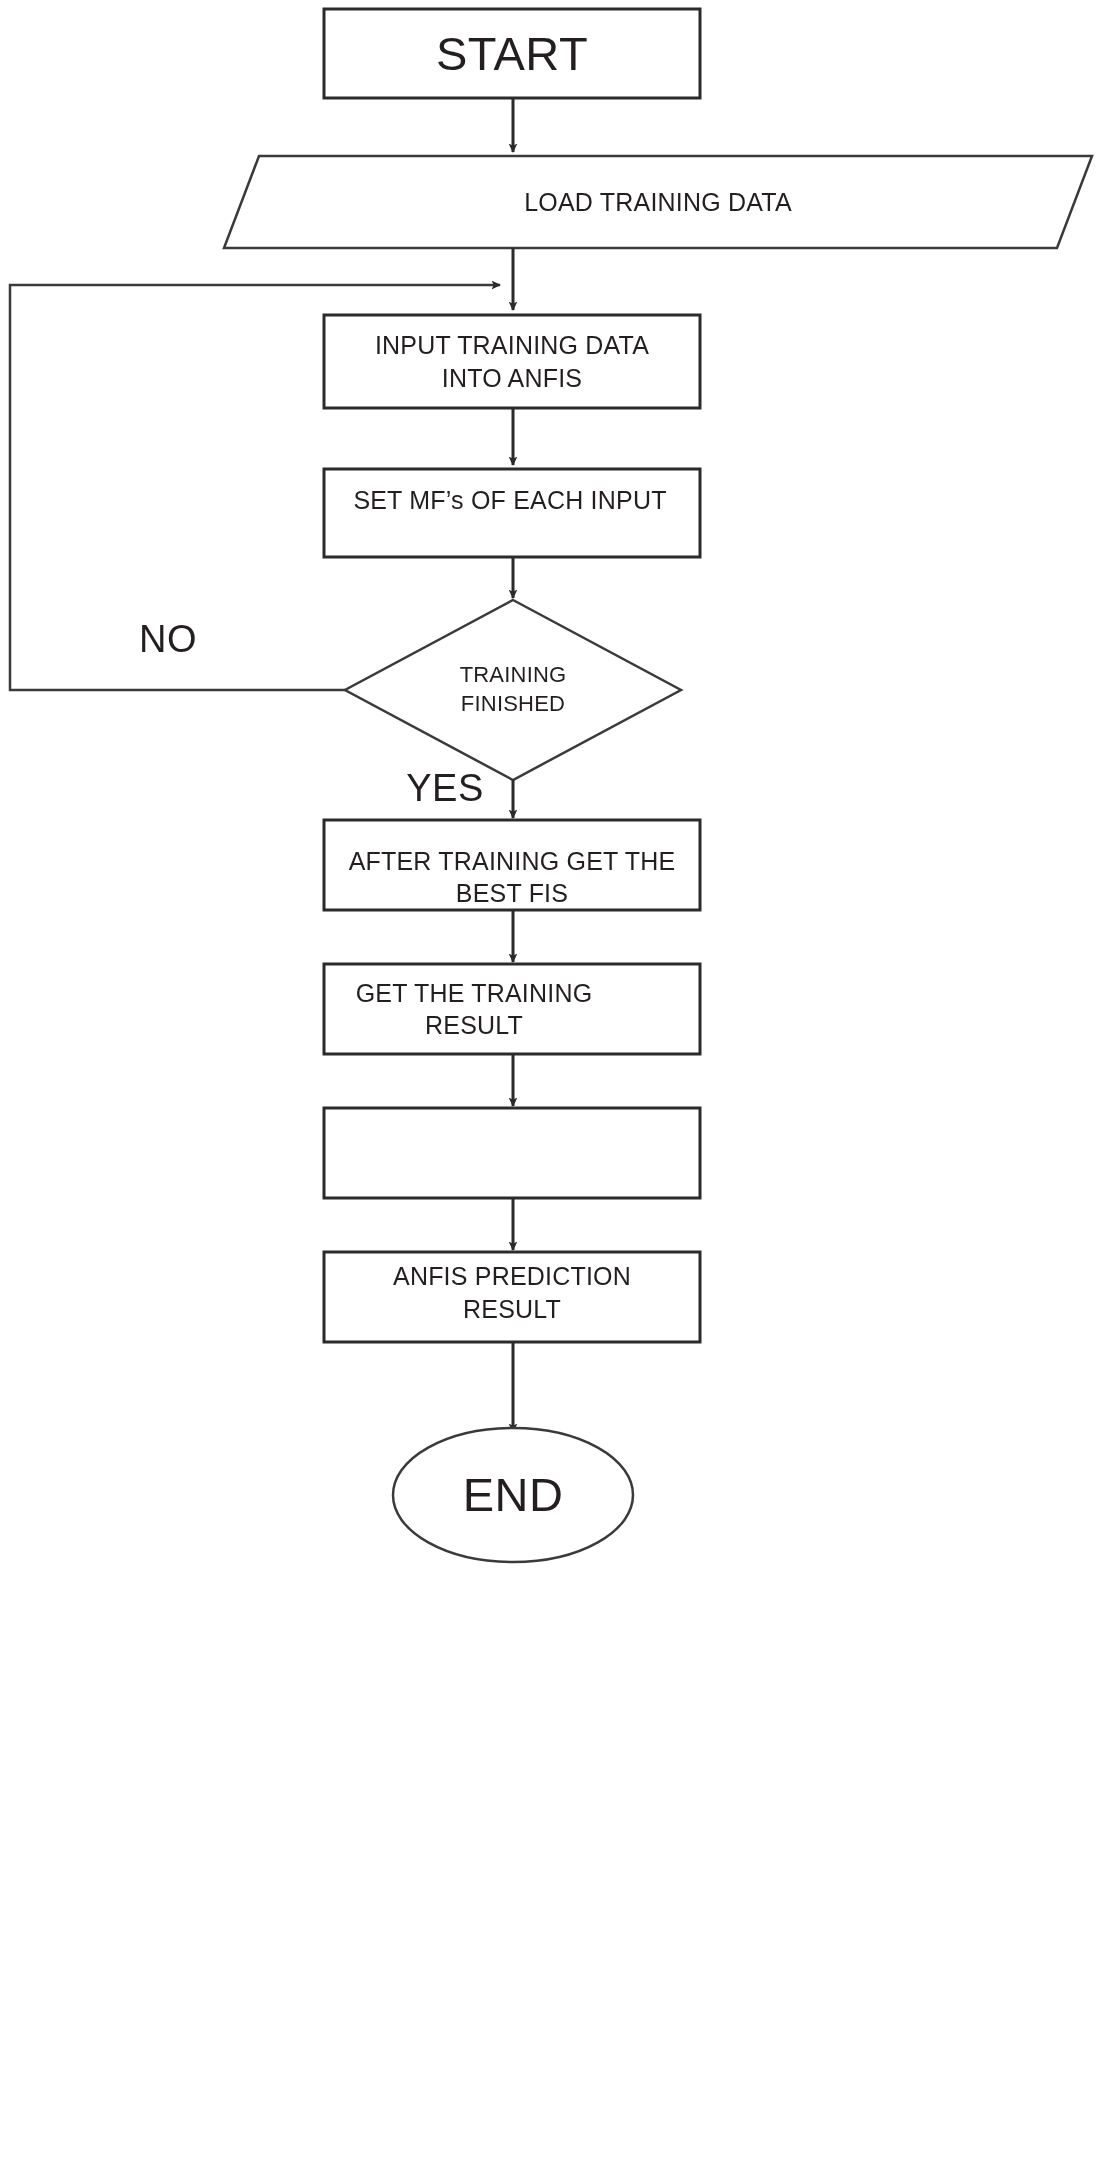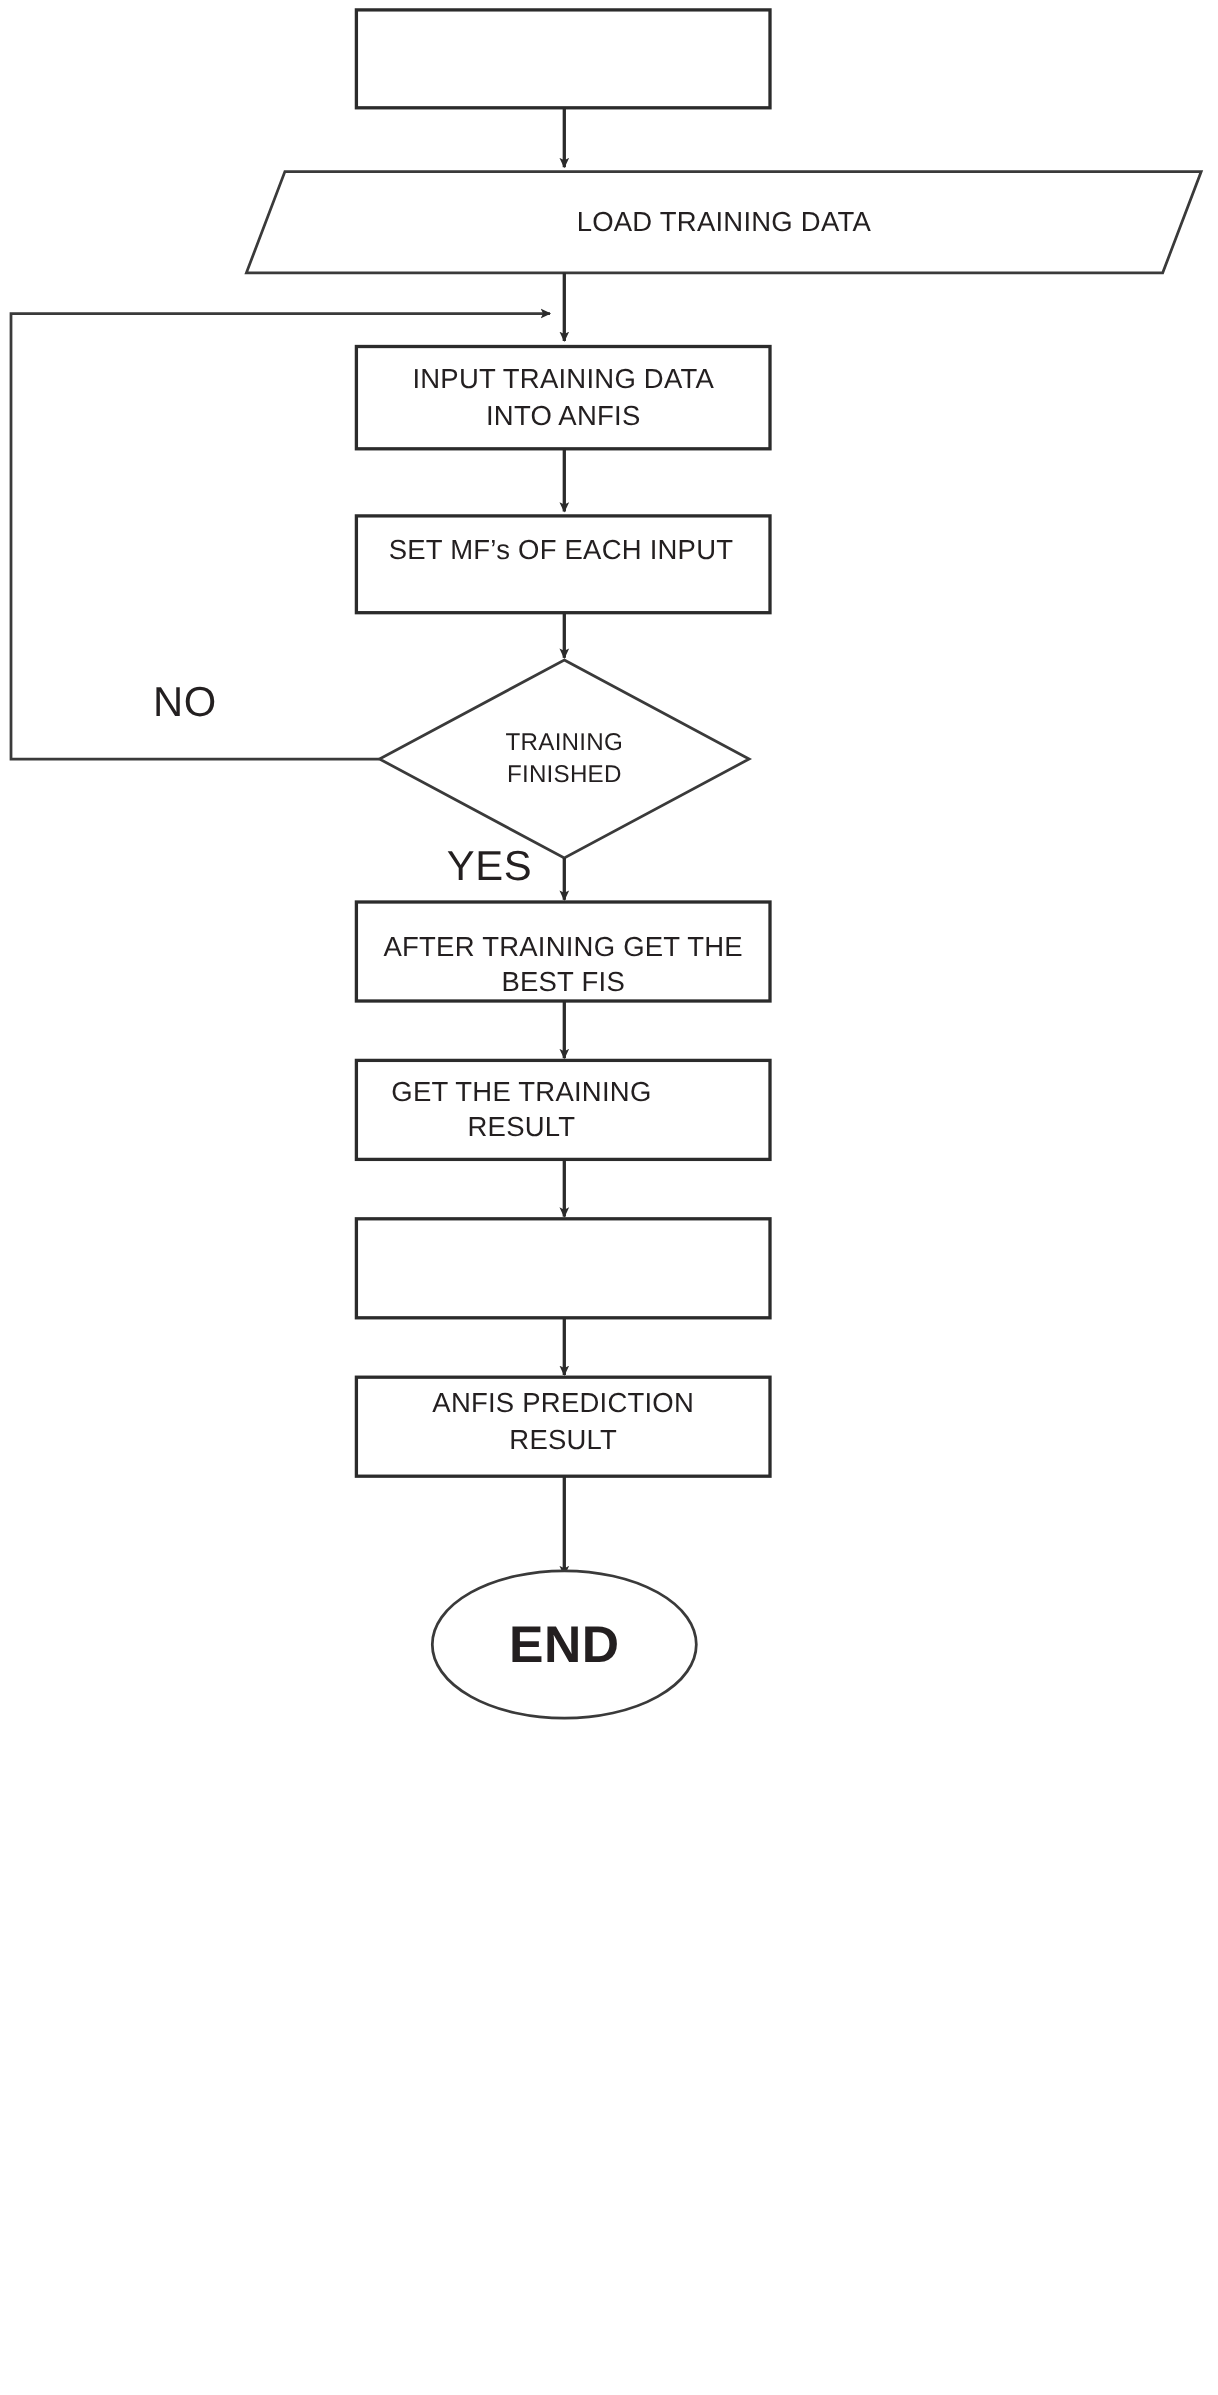--- a/index.html
+++ b/index.html
@@ -124,20 +124,21 @@
 
     <line class="connector" x1="513" y1="1198" x2="513" y2="1250" marker-end="url(#arrowhead)"></line>
 
     <rect class="shape-outline" x="324" y="1252" width="376" height="90"></rect>
 
     <line class="connector" x1="513" y1="1342" x2="513" y2="1432" marker-end="url(#arrowhead)"></line>
 
     <ellipse class="shape-outline-thin" cx="513" cy="1495" rx="120" ry="67"></ellipse>
   </svg>
 
+  <div class="node-text t-terminal" style="left:324px; top:9px; width:376px; height:89px;">START</div>
 
   <div class="node-text t-io" style="left:259px; top:156px; width:798px; height:92px;">LOAD TRAINING DATA</div>
 
   <div class="node-text t-process" style="left:324px; top:315px; width:376px; height:93px;">INPUT TRAINING DATA
 INTO ANFIS</div>
 
   <div class="node-text t-process" style="left:324px; top:456px; width:372px; height:88px;">SET MF’s OF EACH INPUT</div>
 
   <div class="node-text t-decision" style="left:413px; top:640px; width:200px; height:100px;">TRAINING
 FINISHED</div>
@@ -149,15 +150,15 @@
   <div class="node-text t-process" style="left:324px; top:820px; width:376px; height:114px;">AFTER TRAINING GET THE
 BEST FIS</div>
 
   <div class="node-text t-process" style="left:324px; top:964px; width:300px; height:90px;">GET THE TRAINING
 RESULT</div>
 
 
   <div class="node-text t-process" style="left:324px; top:1252px; width:376px; height:81px;border-radius:32px;">ANFIS PREDICTION
 RESULT</div>
 
-  <div class="node-text t-terminal" style="left:393px; top:1428px; width:240px; height:134px;font-weight:bold;">END</div>
+  <div class="node-text t-terminal" style="left:393px; top:1428px; width:240px; height:134px;">END</div>
 
 </div>
 
 </body></html>

